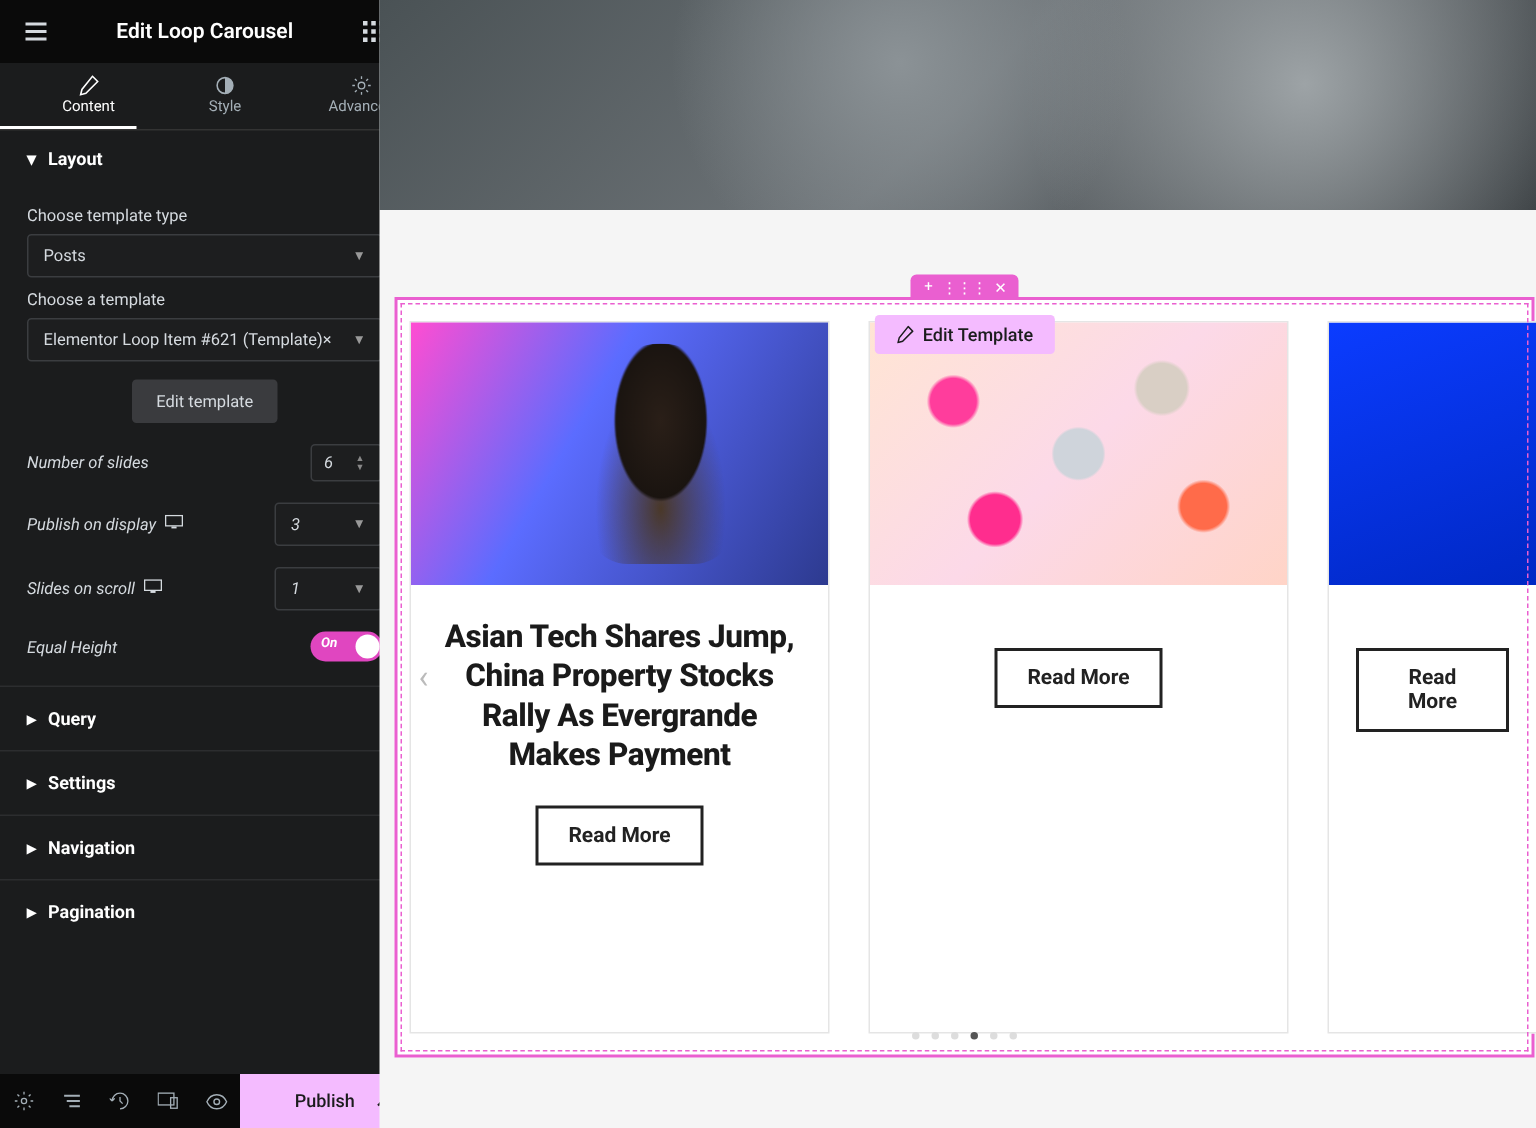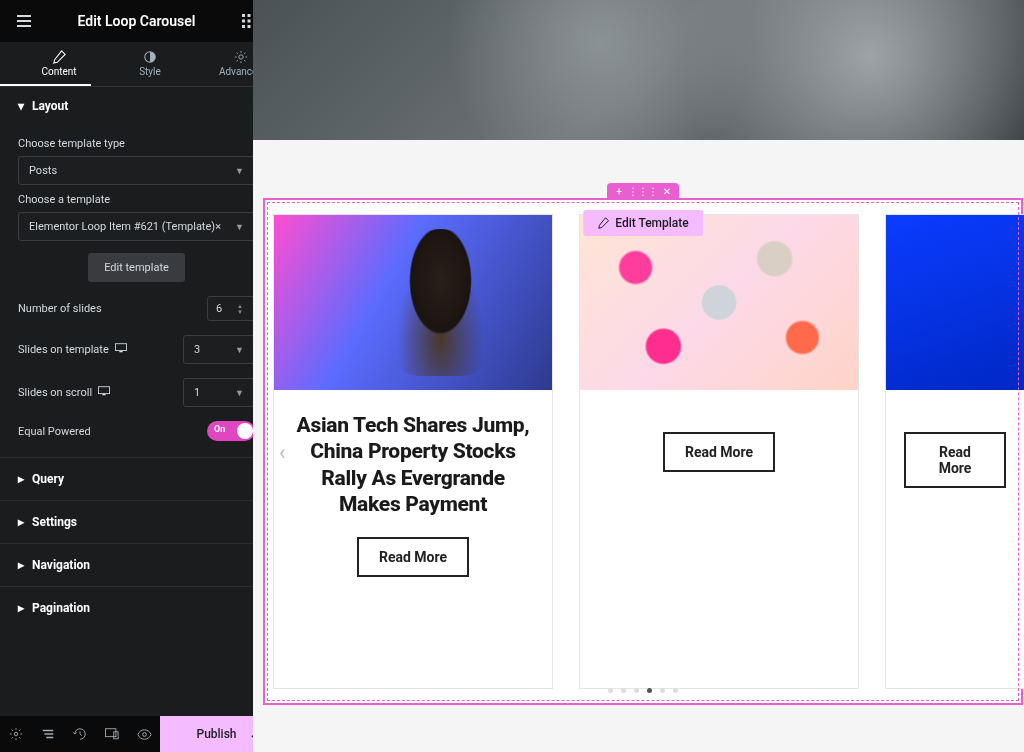--- a/index.html
+++ b/index.html
@@ -12,21 +12,21 @@
 
 .tabs { display: flex; height: 45px; border-bottom: 1px solid #333; }
 .tab { flex: 1; display: flex; flex-direction: column; align-items: center; justify-content: center; gap: 2px; font-size: 10px; color: #a4afb7; cursor: pointer; border-bottom: 2px solid transparent; padding-left: 27px; }
 .tab.active { color: #fff; border-bottom-color: #fff; }
 
 .panel-body { flex: 1; overflow-y: auto; padding: 0; }
 .section-header { padding: 12px 18px; display: flex; align-items: center; gap: 8px; font-size: 12px; font-weight: 700; color: #fff; cursor: pointer; }
 .section-body { padding: 4px 18px 16px; }
 
 .ctrl-label { font-size: 11px; color: #d5dadf; margin-bottom: 6px; margin-top: 8px; display: flex; align-items: center; gap: 6px; }
-.ctrl-row { display: flex; align-items: center; justify-content: space-between; margin-top: 14px; }
+.ctrl-row { display: flex; align-items: center; justify-content: space-between; margin-top: 14px; font-style: italic; }
 .ctrl-row .ctrl-label { margin: 0; }
 
 .select { background: #1d1e1f; border: 1px solid #3b3d40; border-radius: 3px; padding: 7px 10px; font-size: 11px; color: #d5dadf; display: flex; align-items: center; justify-content: space-between; cursor: pointer; width: 100%; }
 .select.narrow { width: 72px; }
 .select-chev { font-size: 9px; color: #999; }
 
 .btn-edit-tpl { margin: 12px auto 4px; display: block; background: #3a3b3e; color: #d5dadf; border: none; padding: 8px 16px; border-radius: 3px; font-size: 11px; cursor: pointer; }
 
 .spinner-input { background: #1d1e1f; border: 1px solid #3b3d40; border-radius: 3px; width: 48px; padding: 5px 8px; color: #d5dadf; font-size: 11px; display: flex; align-items: center; justify-content: space-between; }
 .spinner-arrows { width: 12px; display: flex; flex-direction: column; gap: 1px; }
@@ -154,21 +154,21 @@
           <span>6</span>
           <span class="spinner-arrows">
               <span>▲</span>
               <span>▼</span>
             </span>
         </div>
       </div>
 
       <div class="ctrl-row">
         <div class="ctrl-label">
-          <span>Slides on template</span>
+          <span>Publish on display</span>
           <span>
             <svg width="12" height="10" viewBox="0 0 14 11">
                 <rect x="0.5" y="0.5" width="13" height="8" stroke="currentColor" fill="none"></rect>
                 <rect x="5" y="9" width="4" height="1.5" fill="currentColor"></rect>
               </svg>
           </span>
         </div>
         <div class="select narrow">
           <span>3</span>
           <span class="select-chev">▼</span>
@@ -185,21 +185,21 @@
               </svg>
           </span>
         </div>
         <div class="select narrow">
           <span>1</span>
           <span class="select-chev">▼</span>
         </div>
       </div>
 
       <div class="ctrl-row">
-        <div class="ctrl-label">Equal Powered</div>
+        <div class="ctrl-label">Equal Height</div>
         <div class="toggle">
           <span class="toggle-text">On</span>
           <span class="toggle-knob"></span>
         </div>
       </div>
     </div>
 
     <div class="collapsed-section">
       <span>▸</span>
       <span>Query</span>

